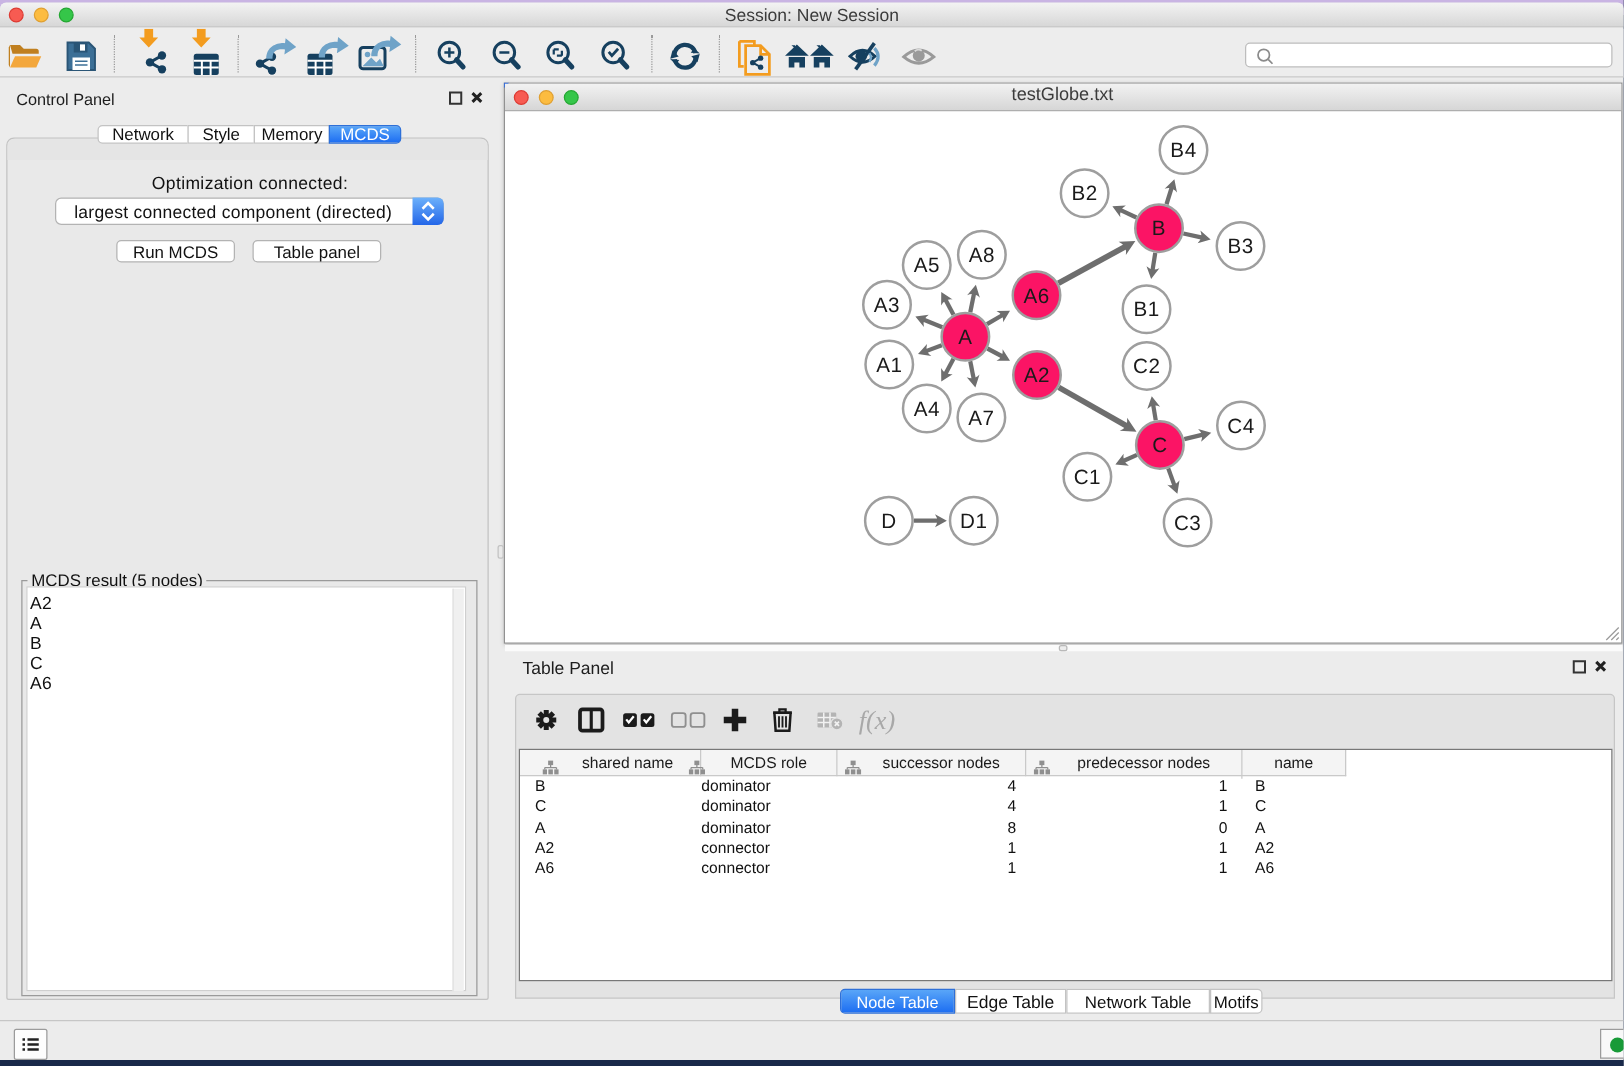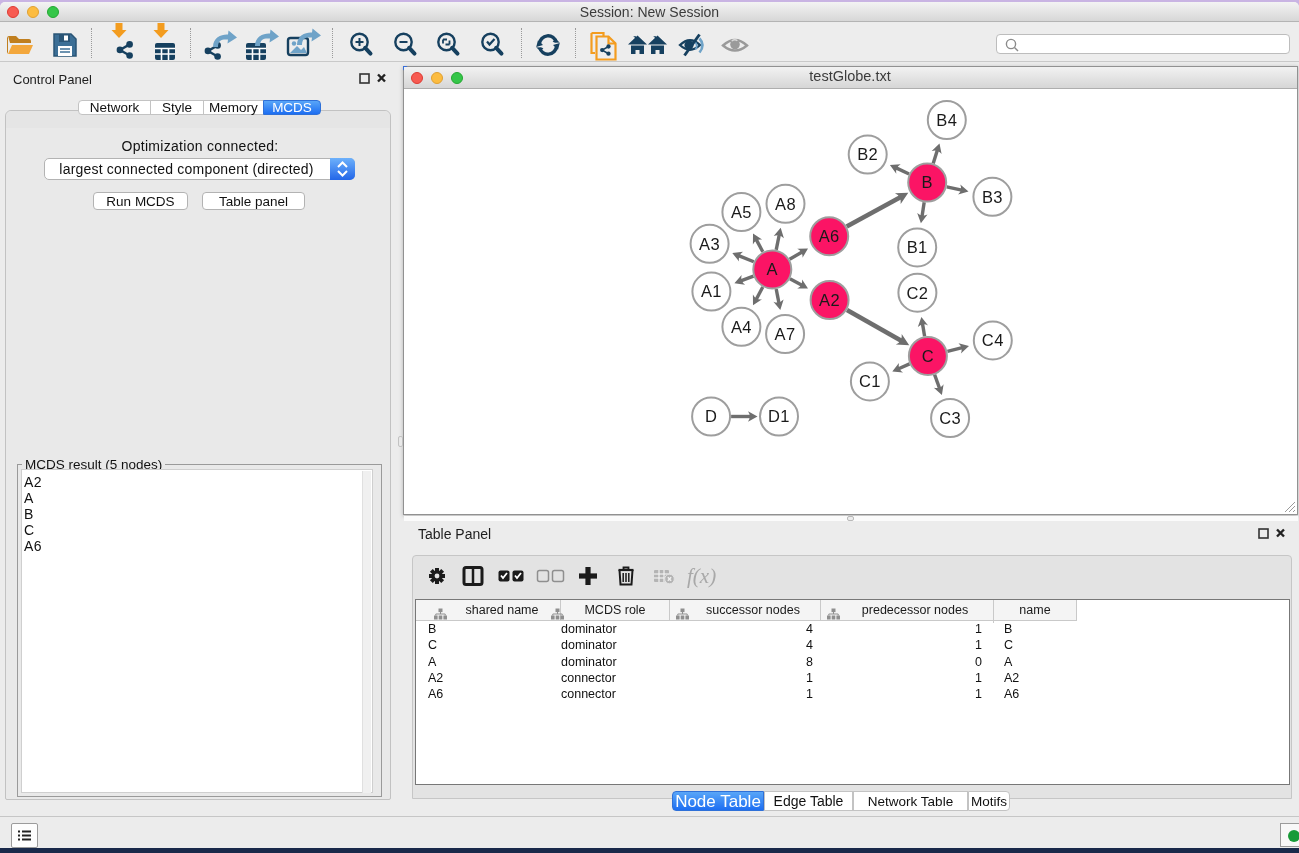--- a/index.html
+++ b/index.html
@@ -493,17 +493,17 @@
           <div style="position:absolute;left:405px;top:70.9px;width:161px;text-align:right;font-size:12.5px;color:#111;">1</div>
           <div style="position:absolute;left:588px;top:70.9px;font-size:12.5px;color:#111;">A2</div>
           <div style="position:absolute;left:12px;top:87.2px;font-size:12.5px;color:#111;">A6</div>
           <div style="position:absolute;left:145px;top:87.2px;font-size:12.5px;color:#111;">connector</div>
           <div style="position:absolute;left:254px;top:87.2px;width:143px;text-align:right;font-size:12.5px;color:#111;">1</div>
           <div style="position:absolute;left:405px;top:87.2px;width:161px;text-align:right;font-size:12.5px;color:#111;">1</div>
           <div style="position:absolute;left:588px;top:87.2px;font-size:12.5px;color:#111;">A6</div>
         </div>
     </div>
   </div>
-  <div style="position:absolute;left:672px;top:789px;width:92px;height:20px;background:linear-gradient(#59a6f8,#1d6ef2);color:#fff;border:1px solid #2e70d8;border-radius:4px 0 0 4px;font-size:17px;text-align:center;line-height:19px;">Node Table</div>
+  <div style="position:absolute;left:672px;top:789px;width:92px;height:20px;background:linear-gradient(#59a6f8,#1d6ef2);color:#fff;border:1px solid #2e70d8;border-radius:4px 0 0 4px;font-size:13px;text-align:center;line-height:19px;">Node Table</div>
     <div style="position:absolute;left:764px;top:789px;width:89px;height:20px;background:#fff;color:#111;border:1px solid #c3c3c3;font-size:14px;text-align:center;line-height:19px;">Edge Table</div>
     <div style="position:absolute;left:853px;top:789px;width:115px;height:20px;background:#fff;color:#111;border:1px solid #c3c3c3;font-size:13.5px;text-align:center;line-height:19px;">Network Table</div>
     <div style="position:absolute;left:968px;top:789px;width:42px;height:20px;background:#fff;color:#111;border:1px solid #c3c3c3;border-radius:0 4px 4px 0;font-size:13.5px;text-align:center;line-height:19px;">Motifs</div>
 
 </div>
 </body></html>

